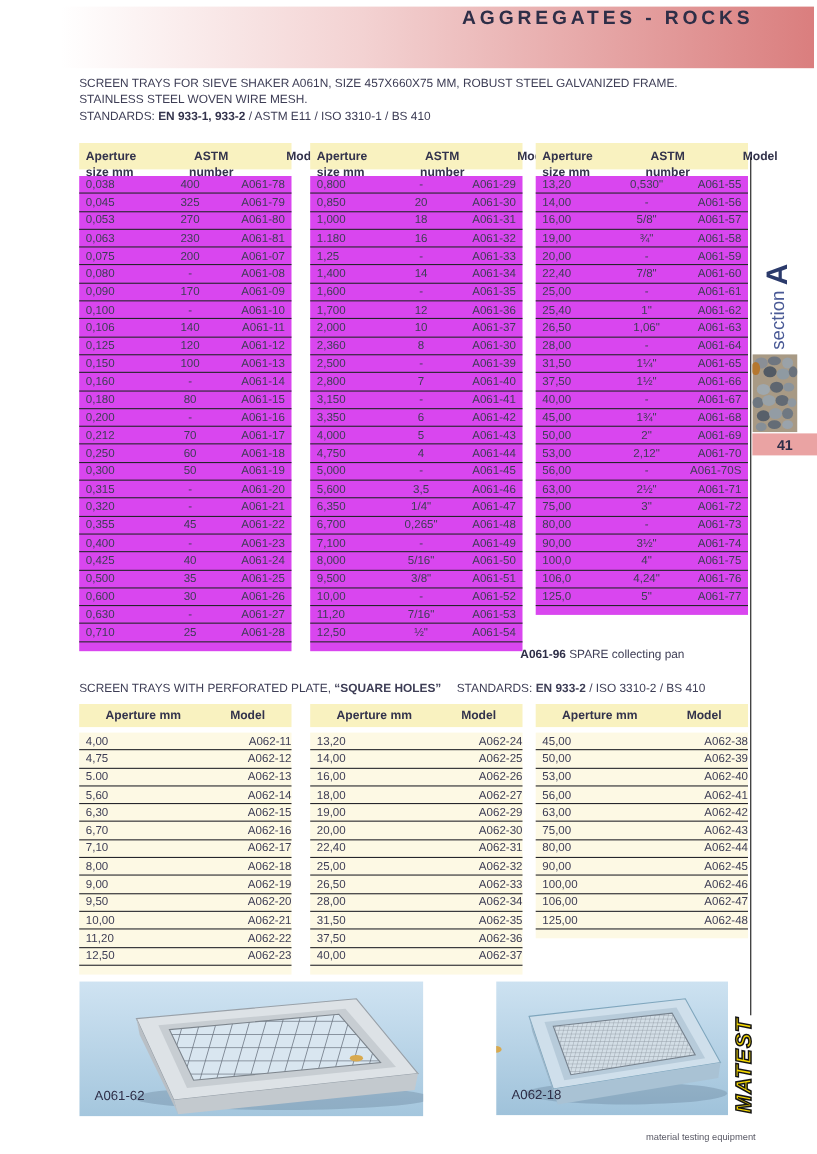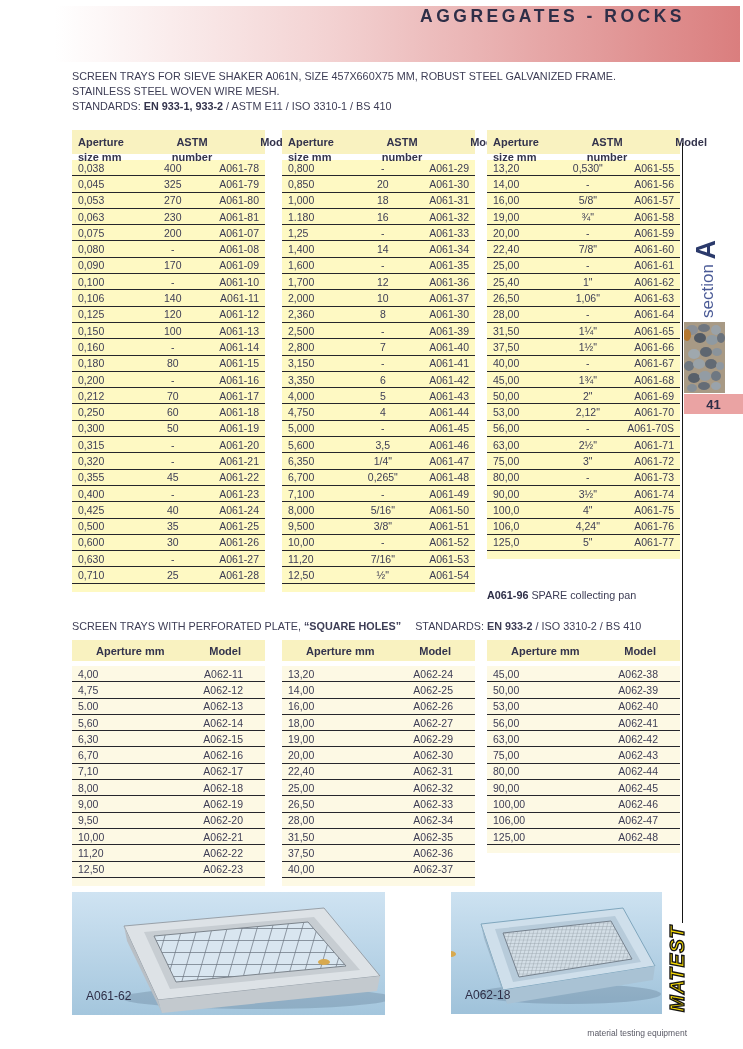--- a/index.html
+++ b/index.html
@@ -24,31 +24,31 @@
   .thead3{background:#f9f2c0;height:24px;display:flex;box-sizing:border-box;
           padding:5px 6px 0 6px;font-size:11px;font-weight:700;color:#33334c;line-height:15px;gap:48px;}
   .hc0{flex:1.15;text-align:left;}
   .hc1{flex:1;text-align:center;}
   .hc2{flex:1;text-align:right;}
   .hc0 span,.hc1 span{display:block;}
   .thead2{background:#f9f2c0;height:21px;display:flex;align-items:center;box-sizing:border-box;
           padding:0 24px;font-size:11px;font-weight:700;color:#33334c;}
   .thead2 .ha{flex:1;text-align:left;}
   .thead2 .hm{flex:1;text-align:right;}
-  .tbody{margin-top:6px;background:#fef9c3;padding-bottom:8px;}
+  .tbody{margin-top:6px;background:#d946ef;padding-bottom:8px;}
   .tbody2{margin-top:5px;background:#fdf9e4;padding-bottom:8px;}
   .trow{display:flex;align-items:center;height:16.3px;border-bottom:1px solid #26262c;
         font-size:10.5px;color:#3d3d55;box-sizing:border-box;}
   .cols3 .c0{flex:1.15;padding-left:6px;}
   .cols3 .c1{flex:1;text-align:center;}
   .cols3 .c2{flex:1;text-align:right;padding-right:6px;}
   .cols2 .c0{flex:1;padding-left:6px;}
-  .cols2 .c1{flex:1;text-align:right;padding-right:22px;}
-
-  .note{left:487px;top:589px;font-size:10.8px;color:#3d3d55;}
+  .cols2 .c1{flex:1;text-align:right;padding-right:0;}
+
+  .note{left:473px;top:589px;font-size:10.8px;color:#3d3d55;}
   .note b{font-weight:700;color:#2e2e47;}
 
   .sec2title{left:72px;top:620px;font-size:10.8px;color:#3d3d55;white-space:nowrap;}
   .sec2title .stds{margin-left:14px;}
 
   
   .photo{overflow:hidden;}
   .ph1{left:72px;top:892px;width:313px;height:123px;}
   .ph2{left:451px;top:892px;width:211px;height:122px;}
   .photo svg{display:block;}

